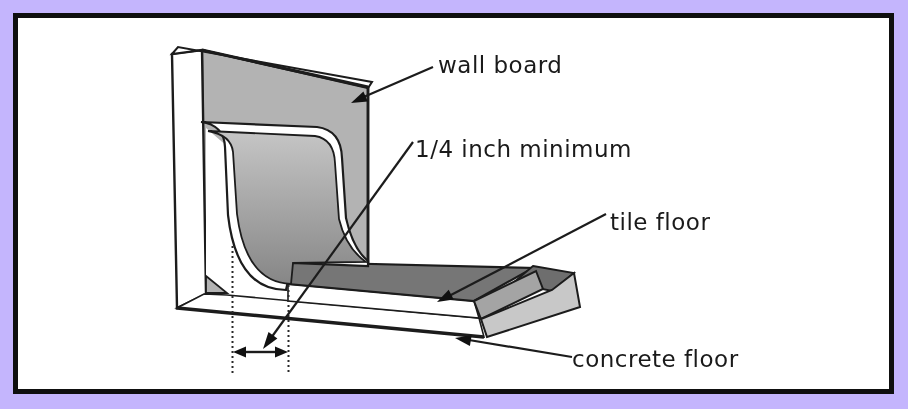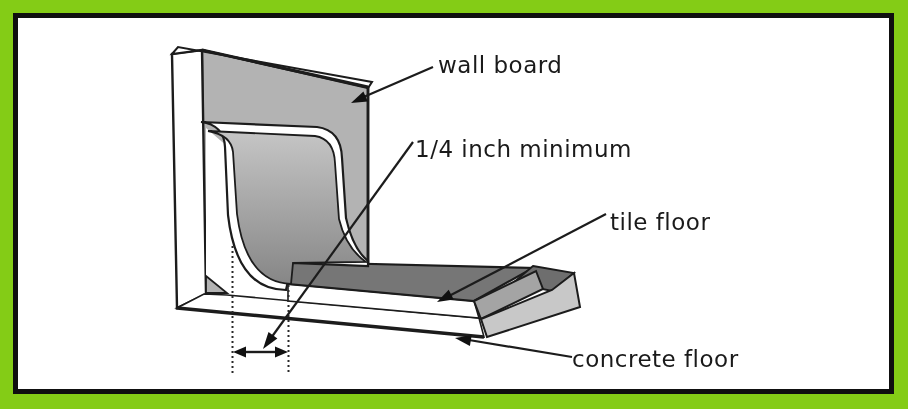--- a/index.html
+++ b/index.html
@@ -5,21 +5,21 @@
   html, body {
     margin: 0;
     padding: 0;
     background: #ffffff;
     font-family: "DejaVu Sans", "Liberation Sans", sans-serif;
   }
   .stage {
     position: relative;
     width: 908px;
     height: 409px;
-    background: #84cc16;
+    background: #c4b5fd;
     overflow: hidden;
   }
   svg { display: block; }
   .ln   { stroke: #1c1c1c; }
   .thin { stroke: #2a2a2a; }
   text.label {
     font-family: "DejaVu Sans", "Liberation Sans", sans-serif;
     font-size: 23px;
     fill: #1a1a1a;
     letter-spacing: 0.5px;

